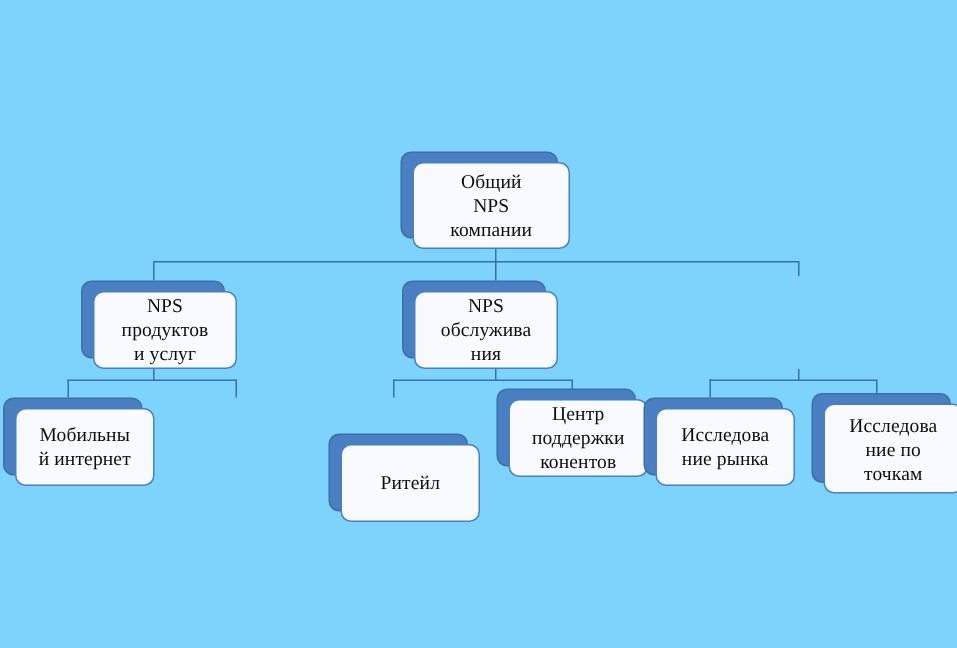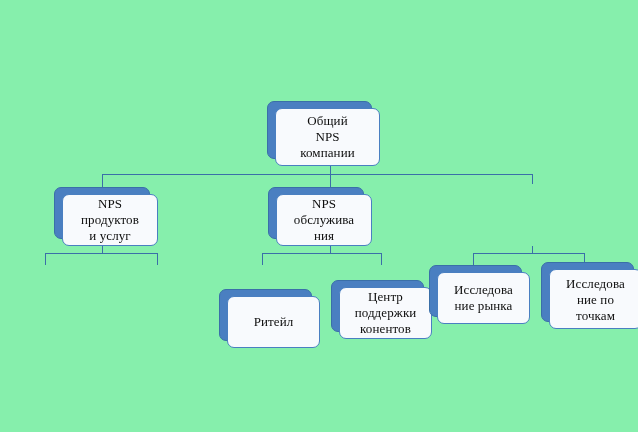--- a/index.html
+++ b/index.html
@@ -4,21 +4,21 @@
 <style>
   html, body {
     margin: 0;
     padding: 0;
     background: #ffffff;
   }
   #canvas {
     position: relative;
     width: 638px;
     height: 432px;
-    background: #86efac;
+    background: #7dd3fc;
     overflow: hidden;
     font-family: "Liberation Serif", "DejaVu Serif", serif;
   }
 
   
   .conn {
     position: absolute;
     background: #3a6fa8;
   }
   .conn.h { height: 1px; }
@@ -115,30 +115,37 @@
   <div class="node" style="left:268px; top:187px; width:96px; height:52px;">
     <div class="shadow"></div>
     <div class="face">
       <span class="label">NPS
 обслужива
 ния</span>
     </div>
   </div>
 
 
+  <div class="node" style="left:2px; top:265px; width:93px; height:52px;">
+    <div class="shadow"></div>
+    <div class="face">
+      <span class="label">Мобильны
+й интернет</span>
+    </div>
+  </div>
 
 
   <div class="node" style="left:219px; top:265px; width:93px; height:52px;margin-top:24px;">
     <div class="shadow"></div>
     <div class="face">
       <span class="label">Ритейл</span>
     </div>
   </div>
 
-  <div class="node" style="left:331px; top:280px; width:93px; height:52px;">
+  <div class="node" style="left:331px; top:259px; width:93px; height:52px;">
     <div class="shadow"></div>
     <div class="face">
       <span class="label">Центр
 поддержки
 конентов</span>
     </div>
   </div>
 
   <div class="node" style="left:429px; top:265px; width:93px; height:52px;">
     <div class="shadow"></div>

